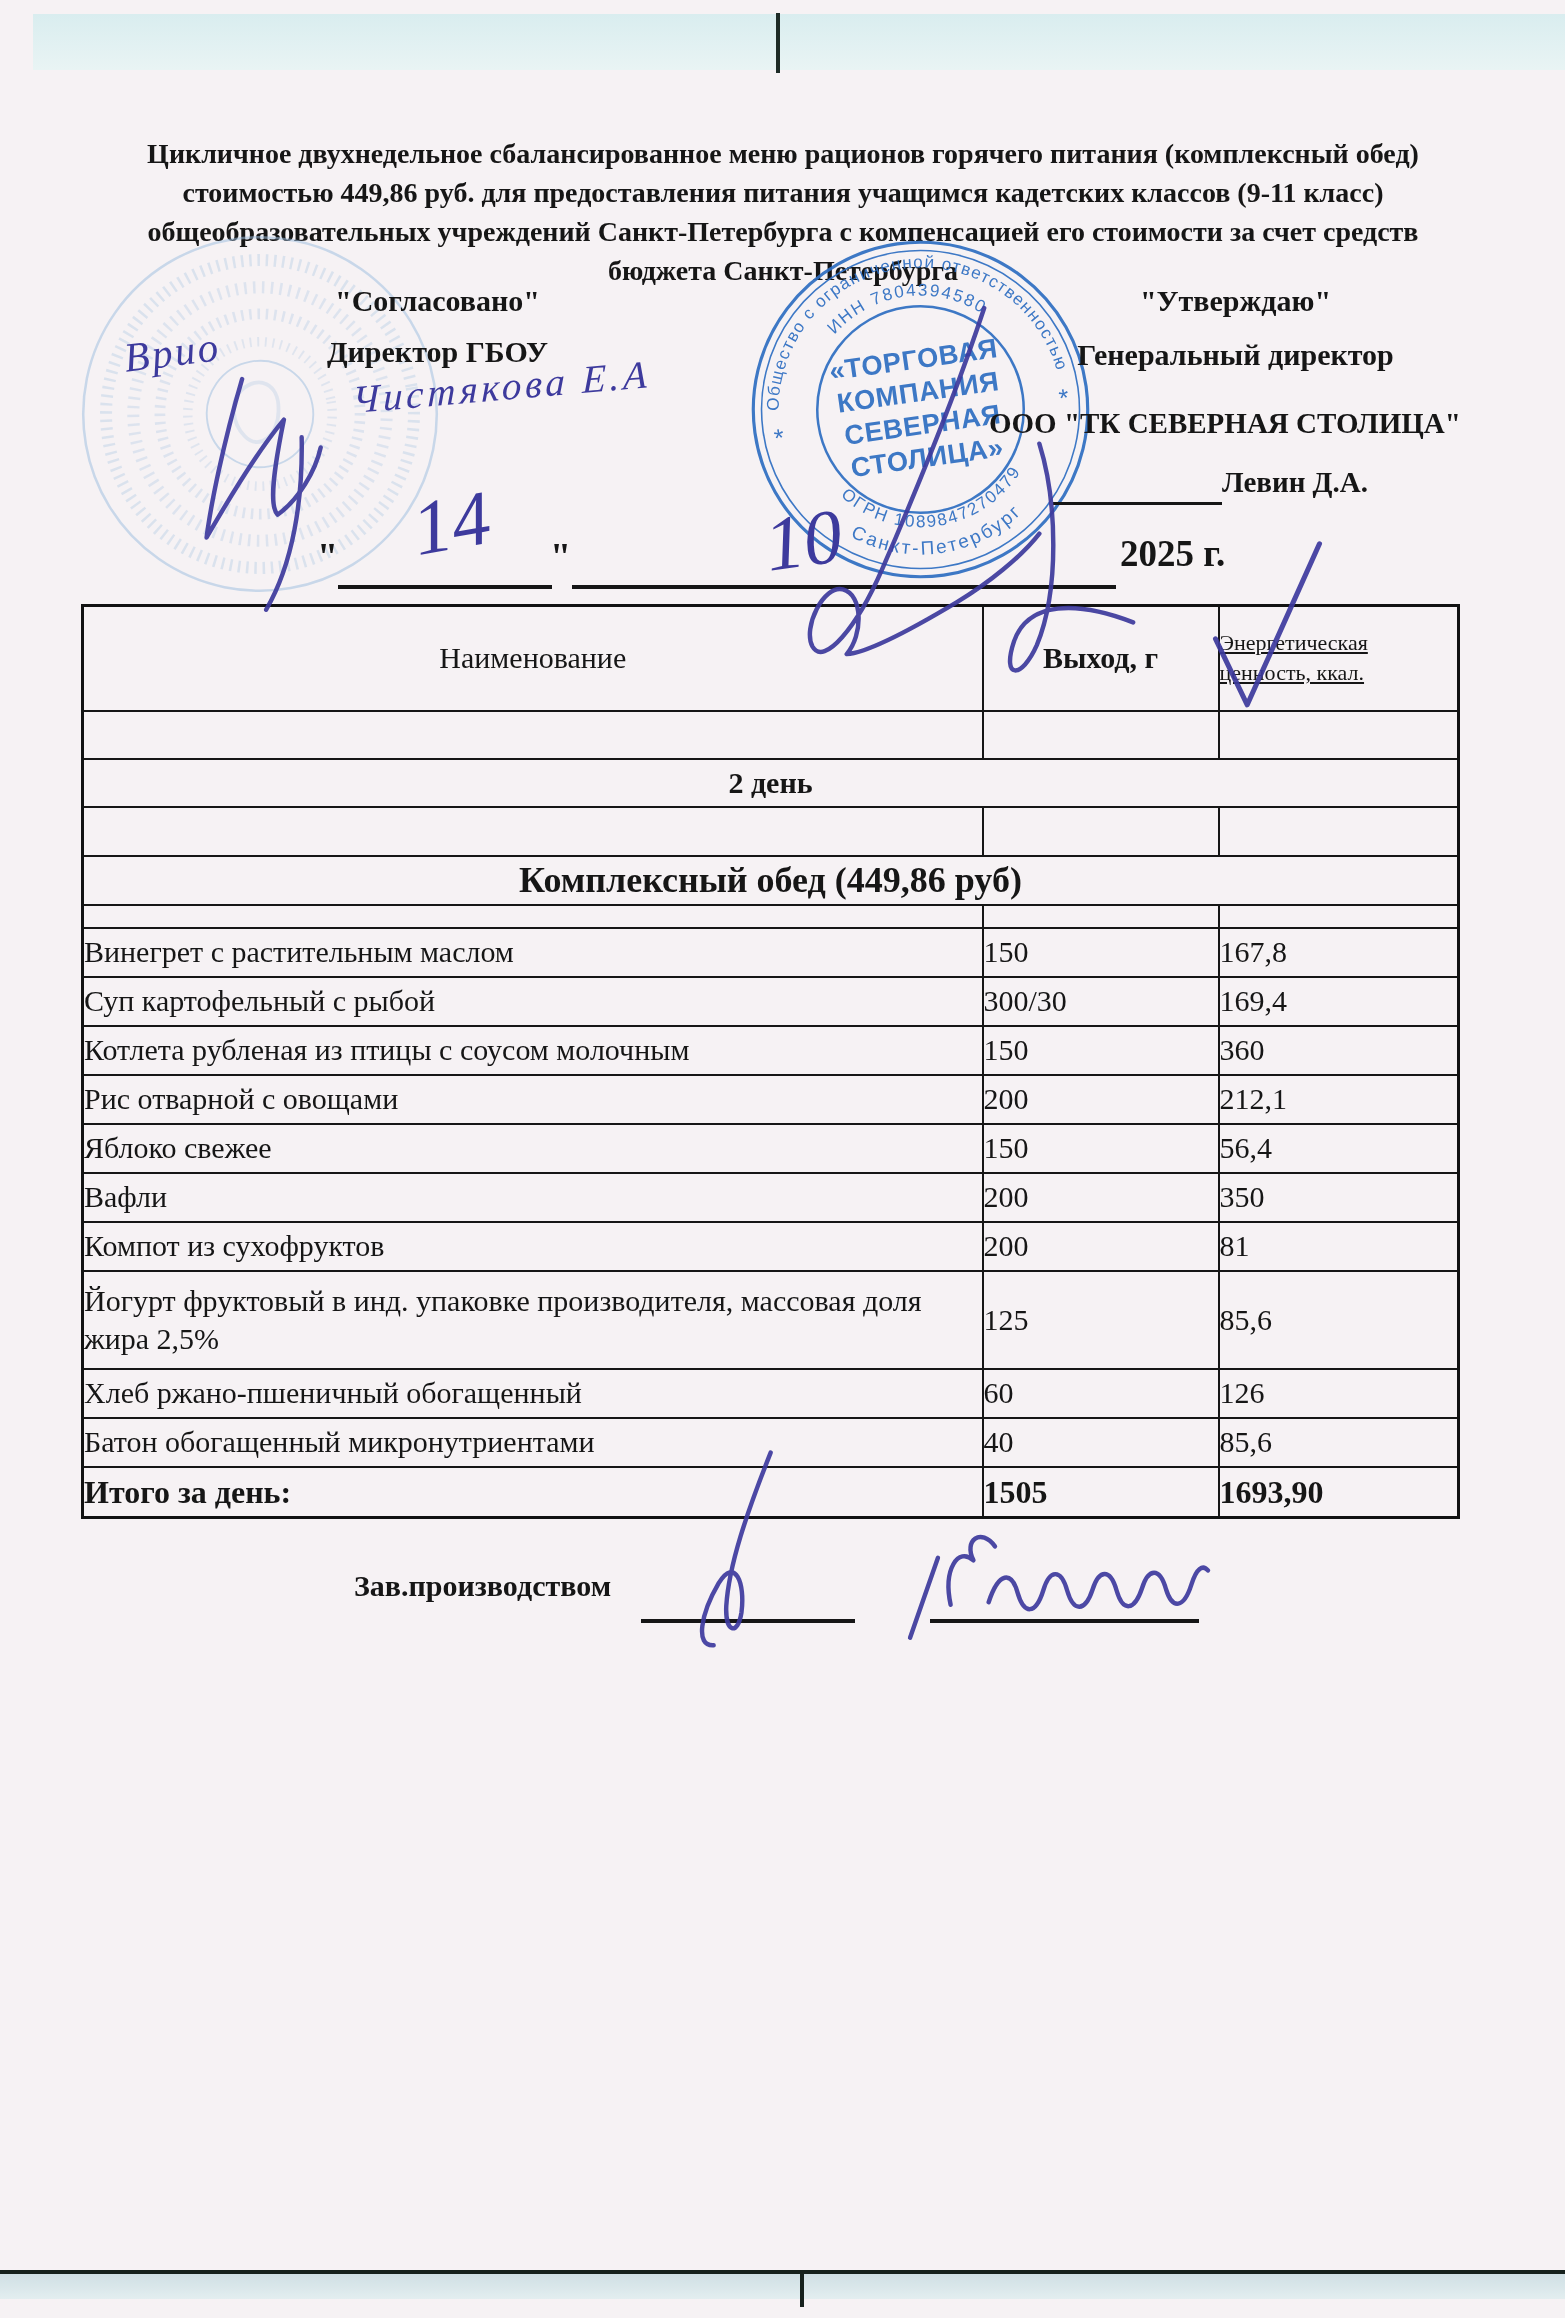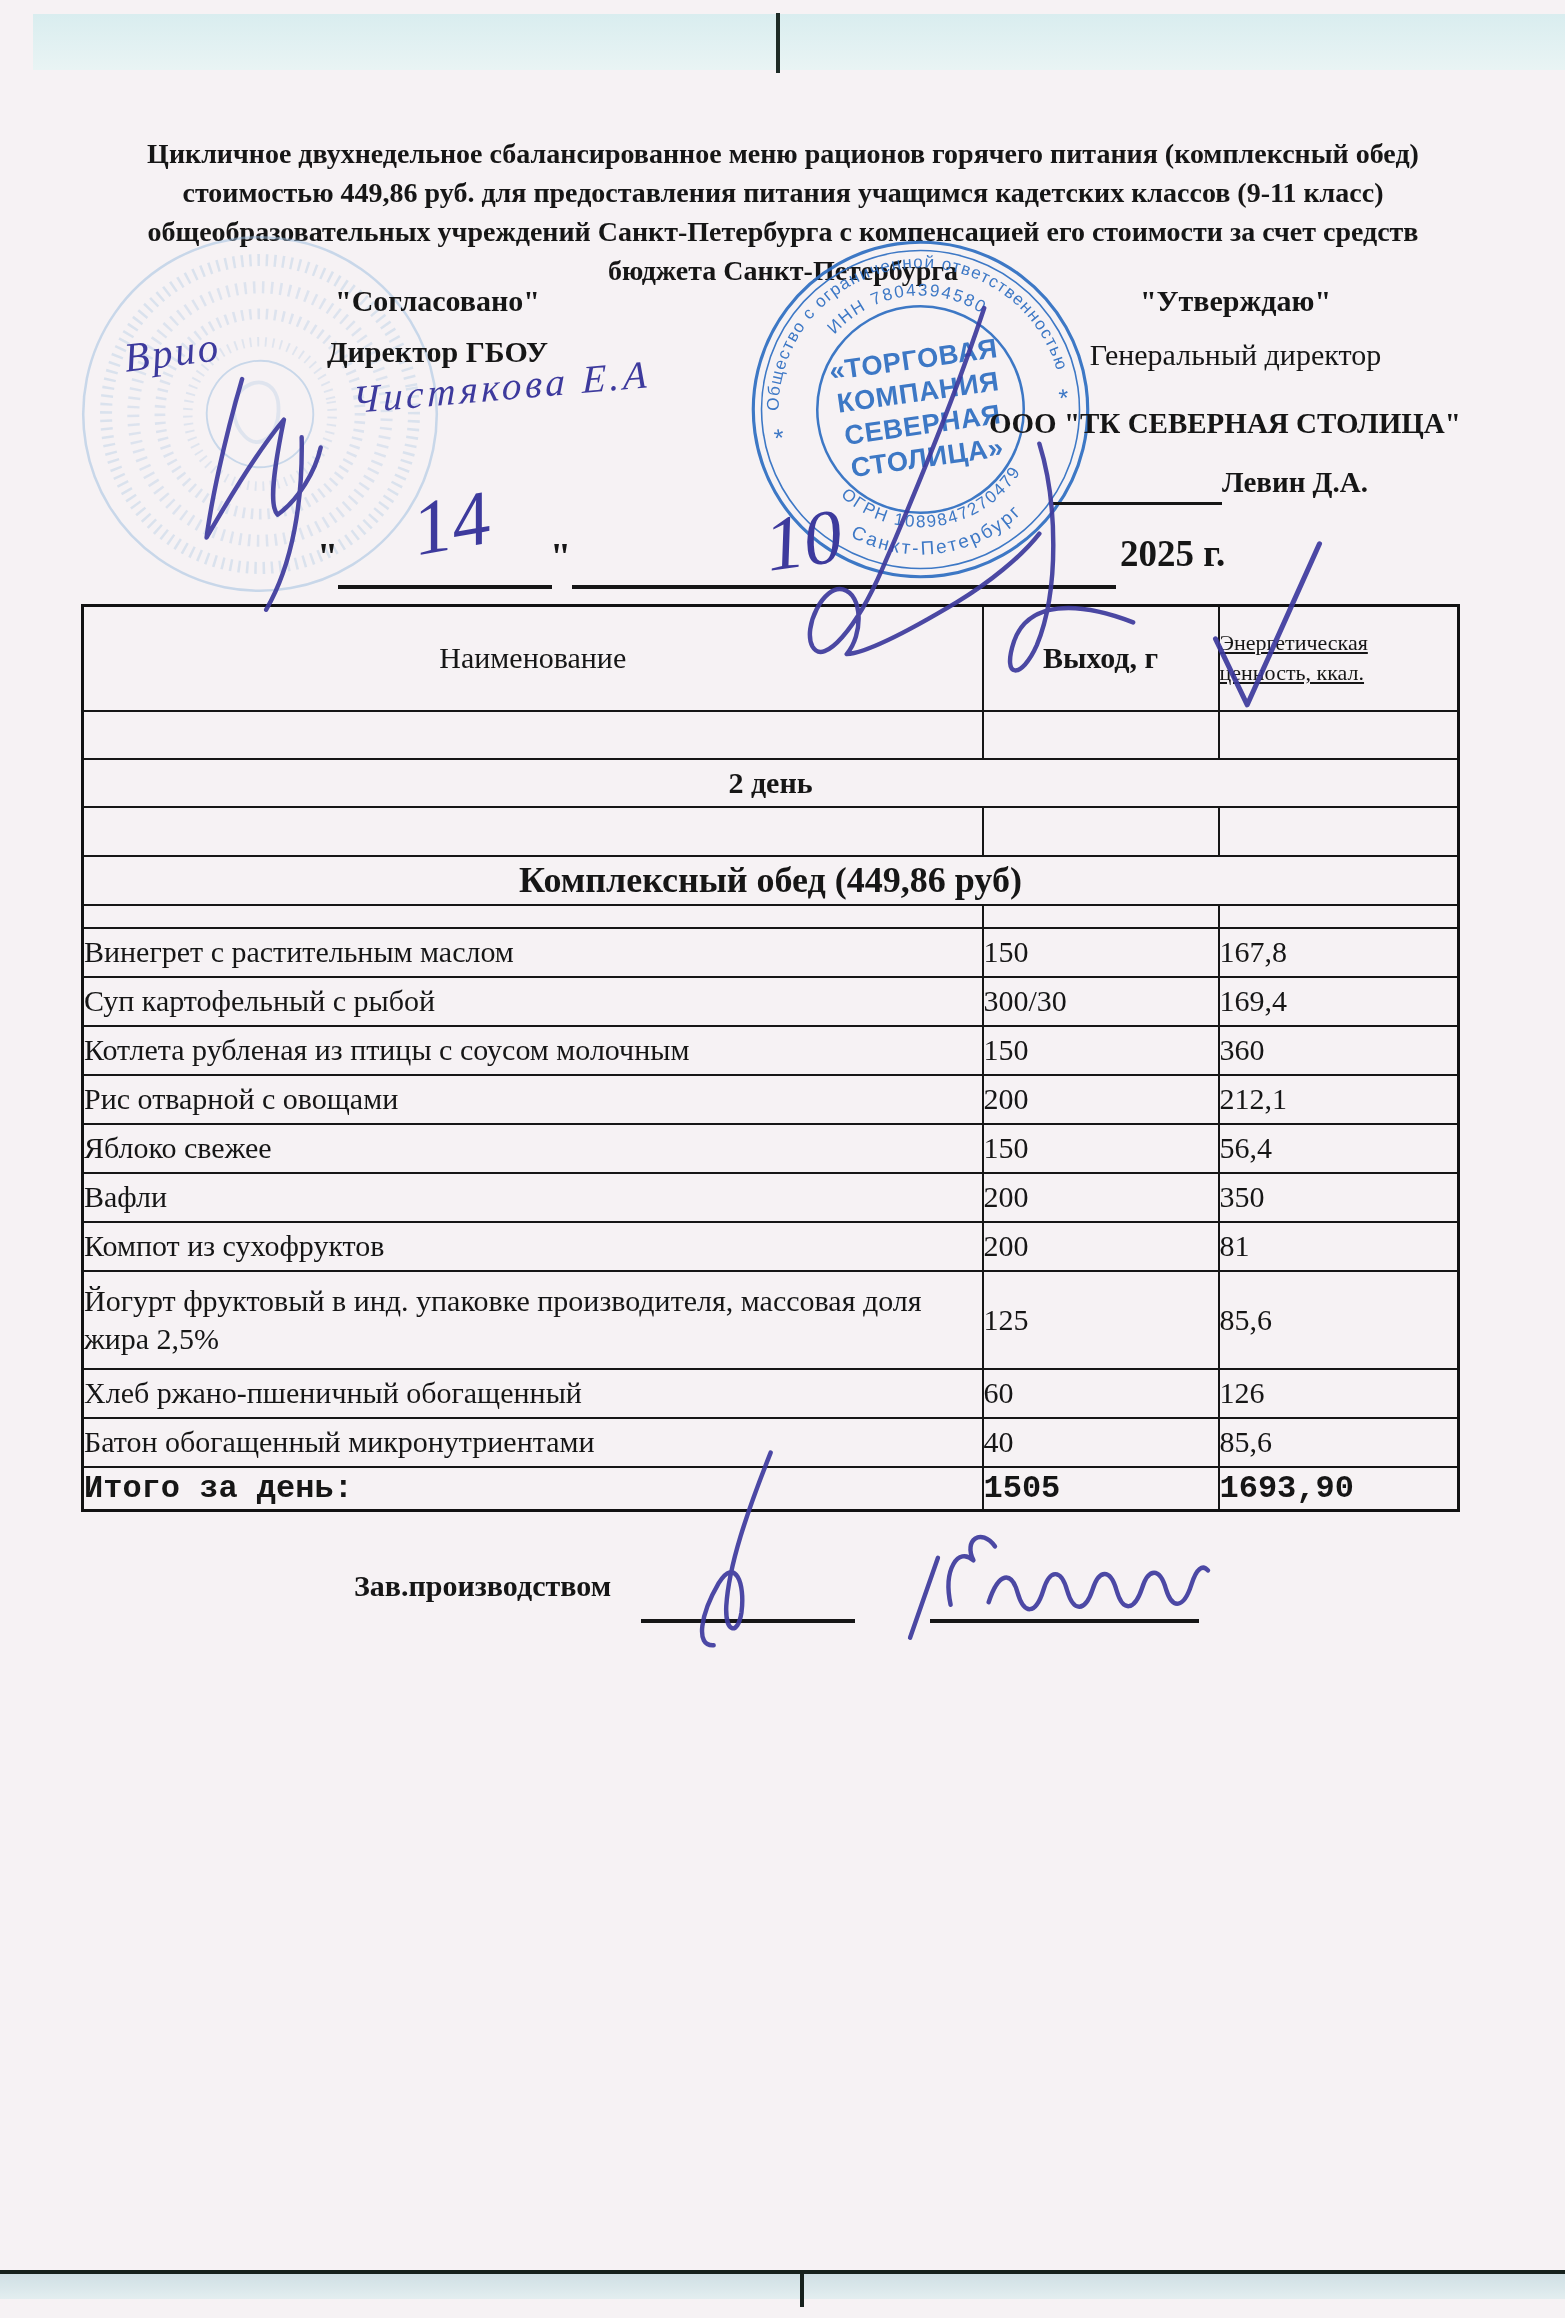--- a/index.html
+++ b/index.html
@@ -17,21 +17,21 @@
   .title{position:absolute;left:76px;width:1414px;top:134px;text-align:center;
          font-weight:bold;font-size:28px;line-height:39px;}
 
   .status-left{position:absolute;left:298px;top:284px;width:279px;text-align:center;
                font-size:30px;font-weight:bold;}
   .status-right{position:absolute;left:1096px;top:284px;width:279px;text-align:center;
                font-size:30px;font-weight:bold;}
   .role-left{position:absolute;left:298px;top:335px;width:279px;text-align:center;
              font-size:30px;font-weight:bold;}
   .role-right{position:absolute;left:1039px;top:338px;width:393px;text-align:center;
-             font-size:30px;font-weight:normal;}
+             font-size:30px;font-weight:bold;}
   .org-right{position:absolute;left:989px;top:407px;width:469px;text-align:center;
              font-size:29px;font-weight:bold;white-space:nowrap;}
   .name-right{position:absolute;left:1222px;top:466px;font-size:29px;font-weight:bold;}
   .sigline-right{position:absolute;left:1053px;top:474px;width:169px;border-bottom:3.8px solid #161616;height:28px;}
 
   .quote1{position:absolute;left:317px;top:534px;font-size:38px;font-weight:bold;}
   .quote2{position:absolute;left:550px;top:534px;font-size:38px;font-weight:bold;}
   .dateline1{position:absolute;left:338px;top:553px;width:214px;border-bottom:4.4px solid #161616;height:32px;}
   .dateline2{position:absolute;left:572px;top:553px;width:544px;border-bottom:4.4px solid #161616;height:32px;}
   .year{position:absolute;left:1120px;top:532px;font-size:37px;font-weight:bold;}
@@ -40,21 +40,21 @@
   .hand-vrio{position:absolute;left:124px;top:328px;font-size:41px;transform:rotate(-7deg);letter-spacing:2.5px;}
   .hand-name{position:absolute;left:352px;top:364px;font-size:39px;transform:rotate(-5deg) skewX(-6deg);letter-spacing:3.8px;}
   .hand-day{position:absolute;left:413px;top:479px;font-size:77px;transform:rotate(-10deg);}
   .hand-month{position:absolute;left:765px;top:496px;font-size:77px;transform:rotate(-8deg);}
 
   .menu-table{position:absolute;left:81px;top:604px;width:1378px;border-collapse:collapse;
               table-layout:fixed;font-size:30px;background:transparent;}
   .menu-table td{border:2.5px solid #161616;padding:0;vertical-align:middle;overflow:hidden;}
   .menu-table{border:3.8px solid #121212;}
   .rh-header{height:105px;} .rh-75{height:48px;} .rh-78{height:49px;} .rh-77{height:49px;}
-  .rh-37{height:23.4px;} .rh-155{height:98px;} .rh-80{height:44px;font-family:Liberation Mono, monospace;}
+  .rh-37{height:23.4px;} .rh-155{height:98px;} .rh-80{height:51px;}
   .c-name{padding:2.5px 6.3px 2.5px 9px;text-align:left;line-height:38px;}
   .c-num{}
   .c-head-name{text-align:center;font-size:30px;}
   .c-head-out{text-align:center;font-weight:bold;font-size:30px;}
   .c-head-energy{text-align:left;font-size:22px;line-height:30px;padding:0 16.5px;text-decoration:underline;}
   .c-day{text-align:center;font-weight:bold;font-size:30px;}
   .c-meal{text-align:center;font-weight:bold;font-size:36px;}
   .r-total td{font-weight:bold;font-size:32px;}
 
   .footer-label{position:absolute;left:354px;top:1569px;font-size:30px;font-weight:bold;}

